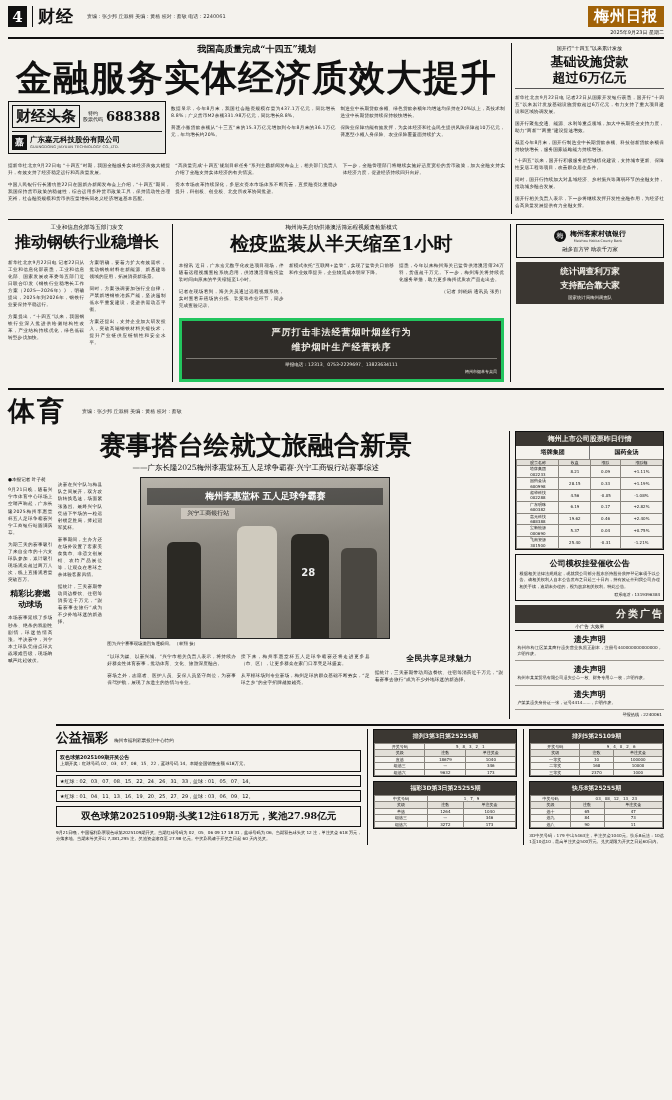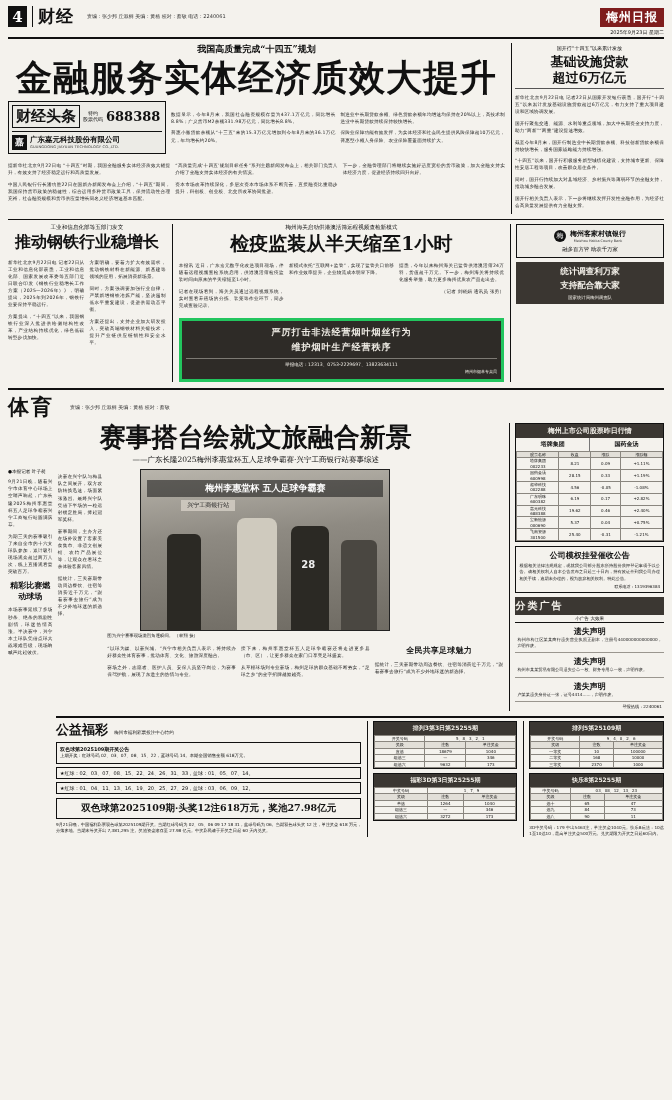--- a/index.html
+++ b/index.html
@@ -14,39 +14,39 @@
   .page{position:relative;width:672px;height:1100px;padding:0;box-sizing:border-box;background:#f4f2ed;}
   .inner{position:absolute;left:8px;top:6px;width:656px;height:1088px;}
 
   
   .masthead{display:flex;align-items:flex-start;justify-content:space-between;border-bottom:2px solid #111;padding-bottom:2px;}
   .mh-left{display:flex;align-items:center;gap:5px;}
   .pagenum{width:19px;height:21px;background:#111;color:#fff;font-size:15px;font-weight:bold;display:flex;align-items:center;justify-content:center;font-family:"DejaVu Serif","Liberation Serif",serif;}
   .section-name{font-size:17px;font-weight:bold;letter-spacing:1px;font-family:"DejaVu Serif","Liberation Serif",serif;border-left:1px solid #111;padding-left:5px;height:21px;line-height:21px;}
   .credits{font-size:5px;color:#333;margin-left:8px;line-height:21px;}
   .mh-right{text-align:right;}
-  .nameplate{font-size:12px;font-weight:bold;color:#fff;background:#7f1d1d;padding:1px 6px;display:inline-block;font-family:"DejaVu Serif","Liberation Serif",serif;letter-spacing:1px;}
+  .nameplate{font-size:15px;font-weight:bold;color:#fff;background:#a16207;padding:1px 6px;display:inline-block;font-family:"DejaVu Serif","Liberation Serif",serif;letter-spacing:1px;}
   .mh-date{font-size:5px;color:#222;margin-top:2px;}
   .thin{border-top:1px solid #555;}
   .tiny2{font-size:4.2px;line-height:1.5;color:#222;text-align:justify;}
 
   
   .coltext{font-size:4.6px;line-height:1.55;text-align:justify;color:#1b1b1b;letter-spacing:.2px;}
 
   
   .topzone{display:flex;gap:6px;margin-top:4px;}
   .topmain{width:500px;}
   .toprail{width:150px;border-left:1px solid #111;padding-left:3px;}
 
   .shoulder{text-align:center;font-size:9px;font-weight:bold;font-family:"DejaVu Serif","Liberation Serif",serif;margin-bottom:2px;}
   .headline-main{text-align:center;font-size:36px;font-weight:bold;font-family:"DejaVu Serif","Liberation Serif",serif;letter-spacing:1px;line-height:1.1;margin:1px 0 3px 0;}
   .rail-head{text-align:center;font-size:13px;font-weight:bold;font-family:"DejaVu Serif","Liberation Serif",serif;line-height:1.2;}
   .rail-sub{text-align:center;font-size:5px;margin:2px 0 3px;}
 
-  .toprow{display:flex;gap:5px;margin-top:3px;align-items:center;}
+  .toprow{display:flex;gap:5px;margin-top:3px;}
   .adbox{width:158px;border:1px solid #111;padding:3px;box-sizing:border-box;background:#ecebe6;}
   .adlabel{display:flex;align-items:center;gap:3px;}
   .adlabel .big{font-size:15px;font-weight:bold;font-family:"DejaVu Serif","Liberation Serif",serif;border:1px solid #111;padding:1px 3px;}
   .adlabel .small{font-size:5px;line-height:1.2;text-align:center;}
   .stock{font-size:13px;font-weight:bold;font-family:"DejaVu Serif","Liberation Serif",serif;}
   .adcorp{display:flex;align-items:center;gap:3px;margin-top:3px;border-top:1px solid #111;padding-top:3px;}
   .logo-badge{width:15px;height:15px;background:#111;color:#fff;font-size:9px;display:flex;align-items:center;justify-content:center;font-weight:bold;}
   .adcorp-name{font-size:7.5px;font-weight:bold;font-family:"DejaVu Serif","Liberation Serif",serif;}
   .adcorp-en{font-size:3.6px;letter-spacing:.2px;color:#333;}
   .cols3{display:flex;gap:5px;}
@@ -71,21 +71,21 @@
   .circle{width:12px;height:12px;border-radius:50%;background:#111;color:#fff;font-size:7px;display:flex;align-items:center;justify-content:center;}
   .bankad .nm{font-size:7px;font-weight:bold;font-family:"DejaVu Serif","Liberation Serif",serif;}
   .bankad .sl{font-size:5.4px;margin-top:3px;}
   .darkslim{margin-top:4px;background:#3a3631;color:#f2efe8;text-align:center;padding:4px 2px;}
   .darkslim .a{font-size:8.5px;font-weight:bold;font-family:"DejaVu Serif","Liberation Serif",serif;}
   .darkslim .b{font-size:8.5px;font-weight:bold;font-family:"DejaVu Serif","Liberation Serif",serif;margin-top:2px;}
   .darkslim .c{font-size:4.4px;margin-top:3px;}
 
   
   .sports-head{display:flex;align-items:center;gap:8px;border-top:2px solid #111;margin-top:6px;padding-top:3px;}
-  .sports-title{font-size:21px;font-weight:bold;font-family:"DejaVu Serif","Liberation Serif",serif;letter-spacing:2px;}
+  .sports-title{font-size:27px;font-weight:bold;font-family:"DejaVu Serif","Liberation Serif",serif;letter-spacing:2px;}
   .sportzone{display:flex;gap:6px;margin-top:2px;}
   .sportmain{width:500px;}
   .sportrail{width:150px;border-left:1px solid #111;padding-left:5px;}
   .sp-headline{font-size:26px;font-weight:bold;font-family:"DejaVu Serif","Liberation Serif",serif;text-align:center;line-height:1.1;}
   .sp-sub{font-size:7.5px;text-align:center;margin-top:3px;font-family:"DejaVu Serif","Liberation Serif",serif;}
   .sp-body{display:flex;gap:5px;margin-top:4px;}
   .sp-col{width:78px;}
   .photo{width:248px;border:1px solid #222;position:relative;background:linear-gradient(175deg,#b9b5ac 0%,#8e8a82 40%,#6f6b63 100%);height:160px;overflow:hidden;margin-left:33px;}
   .photo .banner{position:absolute;top:10px;left:6px;right:6px;background:rgba(20,20,20,.55);color:#fff;font-size:9px;font-weight:bold;text-align:center;padding:2px 0;font-family:"DejaVu Serif","Liberation Serif",serif;}
   .photo .banner2{position:absolute;top:30px;left:40px;background:rgba(210,205,195,.85);color:#222;font-size:6px;padding:1px 6px;}
@@ -95,21 +95,21 @@
 
   
   .railbox{border:1px solid #111;margin-bottom:4px;}
   .railbox .hd{background:#3b3732;color:#f3f0e9;font-size:7px;font-weight:bold;text-align:center;padding:2px 0;font-family:"DejaVu Serif","Liberation Serif",serif;}
   table.mini{width:100%;border-collapse:collapse;font-size:4px;}
   table.mini th,table.mini td{border:1px solid #8a867f;padding:0 1px;text-align:center;line-height:1.35;}
   table.mini th{background:#e2dfd8;font-weight:normal;}
 
   .corpbox{border:1px solid #111;padding:3px;margin-bottom:4px;}
   .corpbox .t{font-size:8px;font-weight:bold;text-align:center;font-family:"DejaVu Serif","Liberation Serif",serif;}
-  .classifieds .hd{background:#3b3732;color:#f2efe8;font-size:10px;font-weight:bold;text-align:left;padding:2px 0;font-family:"DejaVu Serif","Liberation Serif",serif;letter-spacing:2px;}
+  .classifieds .hd{background:#3b3732;color:#f2efe8;font-size:10px;font-weight:bold;text-align:right;padding:2px 0;font-family:"DejaVu Serif","Liberation Serif",serif;letter-spacing:2px;}
   .classifieds .note{font-size:4.6px;text-align:center;padding:1px 0;border-bottom:1px solid #111;}
   .cl-item{border-bottom:1px solid #9a968f;padding:3px 2px;}
   .cl-title{font-size:8px;font-weight:bold;text-align:center;font-family:"DejaVu Serif","Liberation Serif",serif;}
 
   
   .lotzone{display:flex;gap:6px;border-top:2px solid #111;margin-top:5px;padding-top:3px;margin-left:48px;}
   .lot-left{width:340px;}
   .lot-mid{width:160px;border-left:1px solid #111;padding-left:5px;}
   .lot-right{width:150px;border-left:1px solid #111;padding-left:5px;}
   .lot-title{font-size:13px;font-weight:bold;font-family:"DejaVu Serif","Liberation Serif",serif;}

